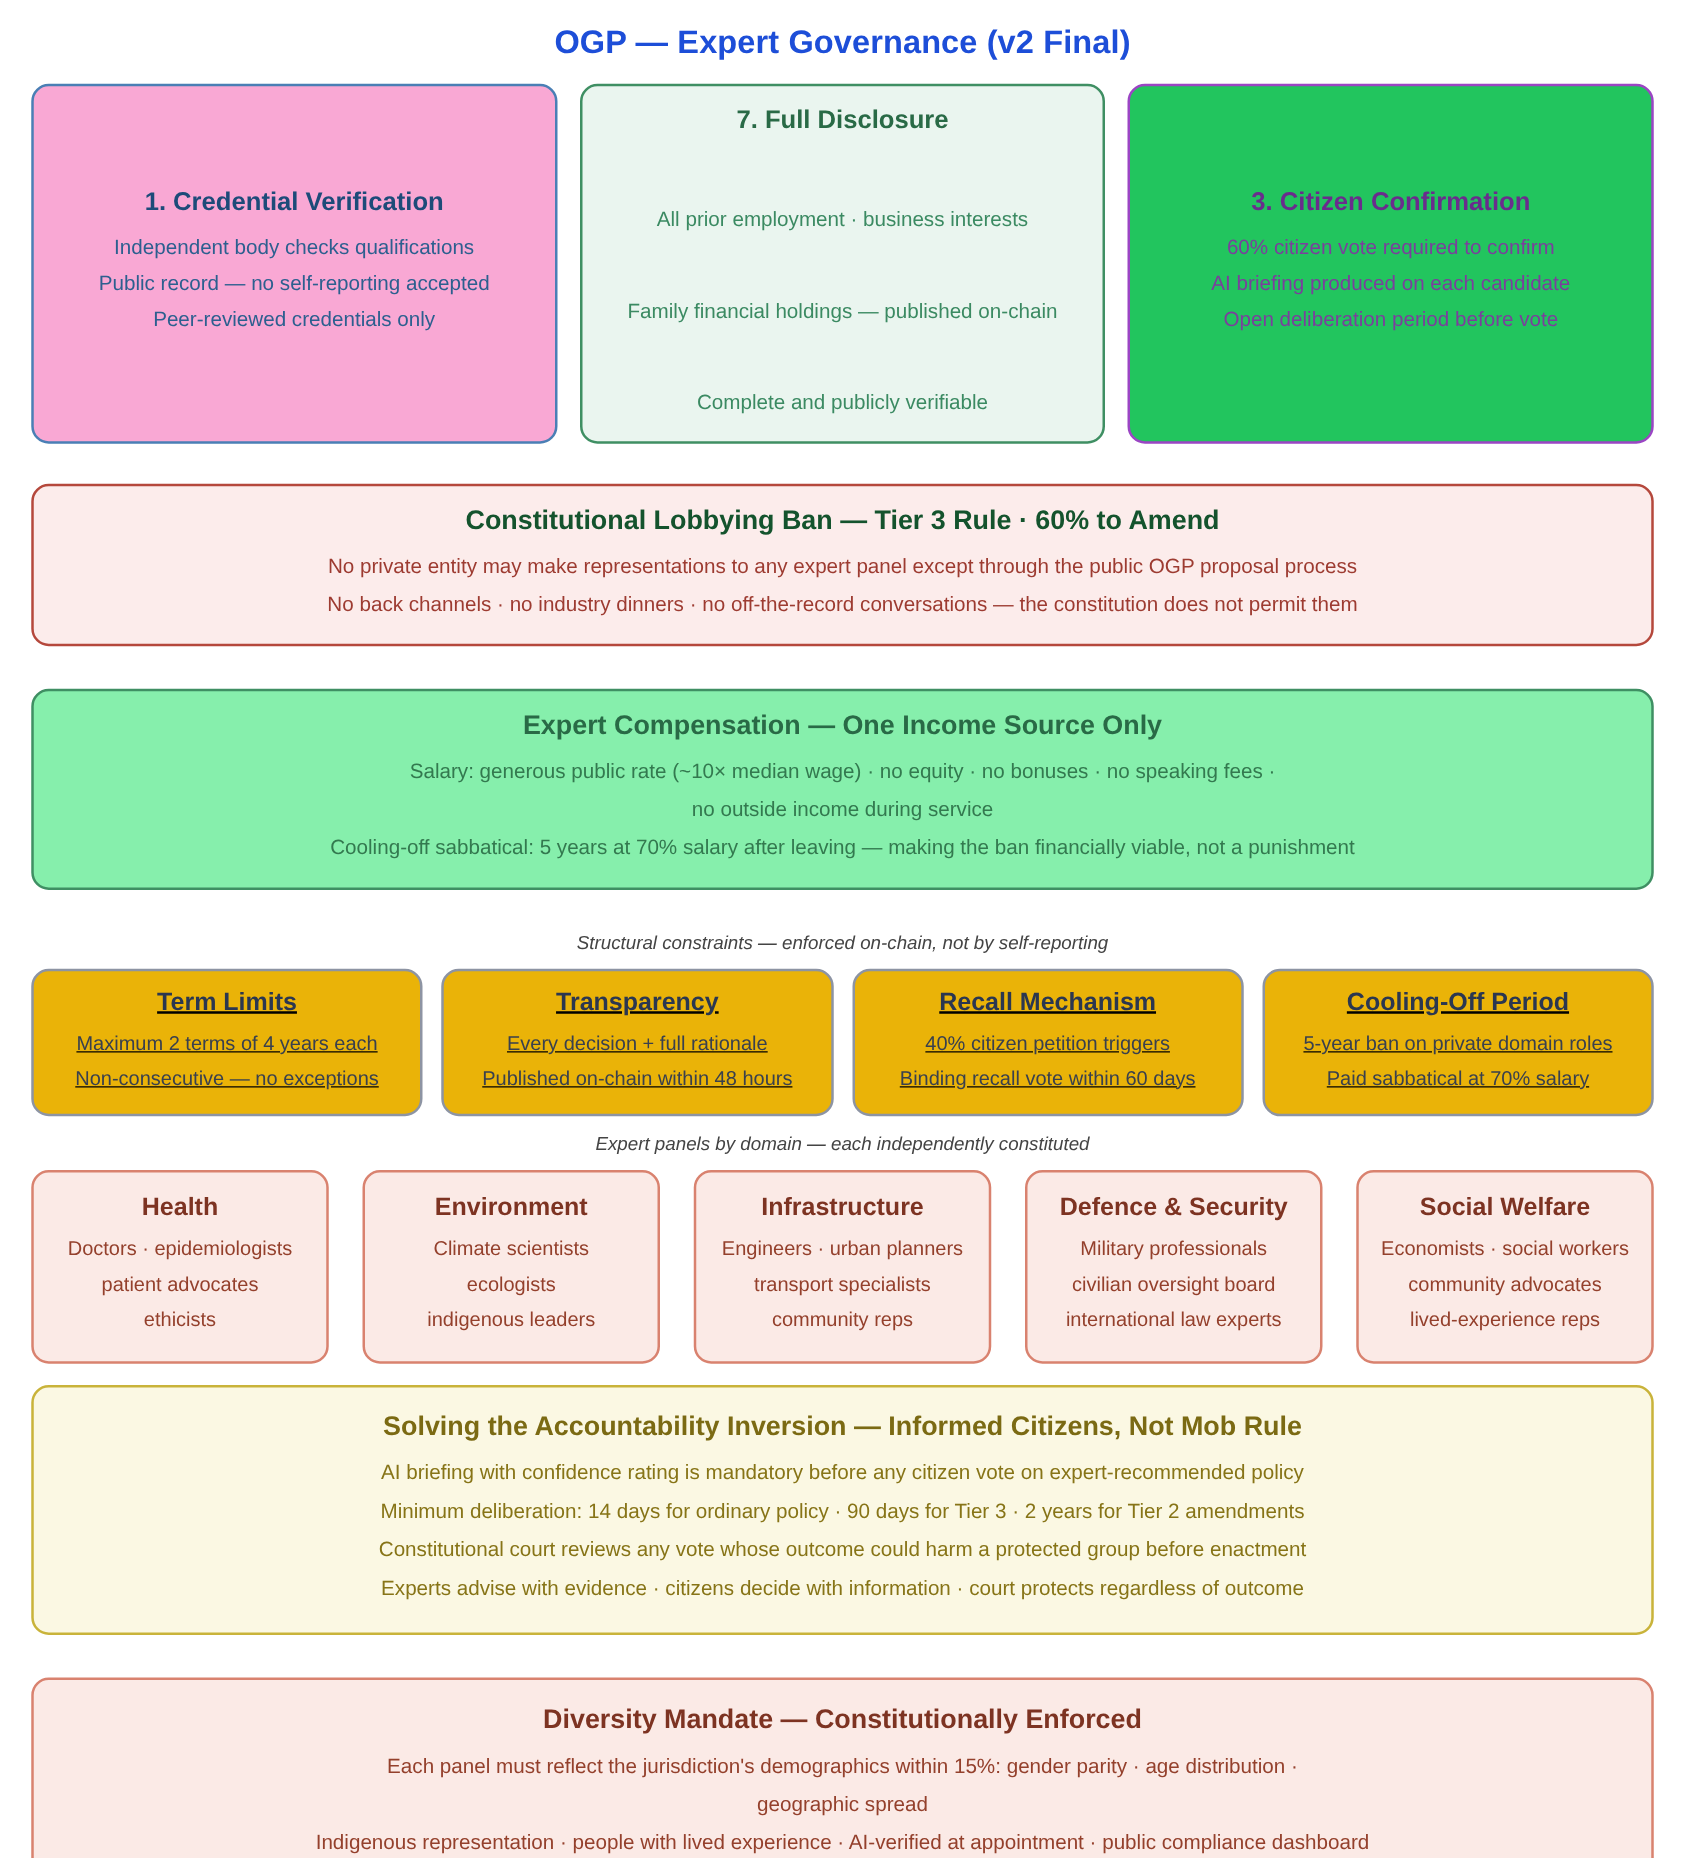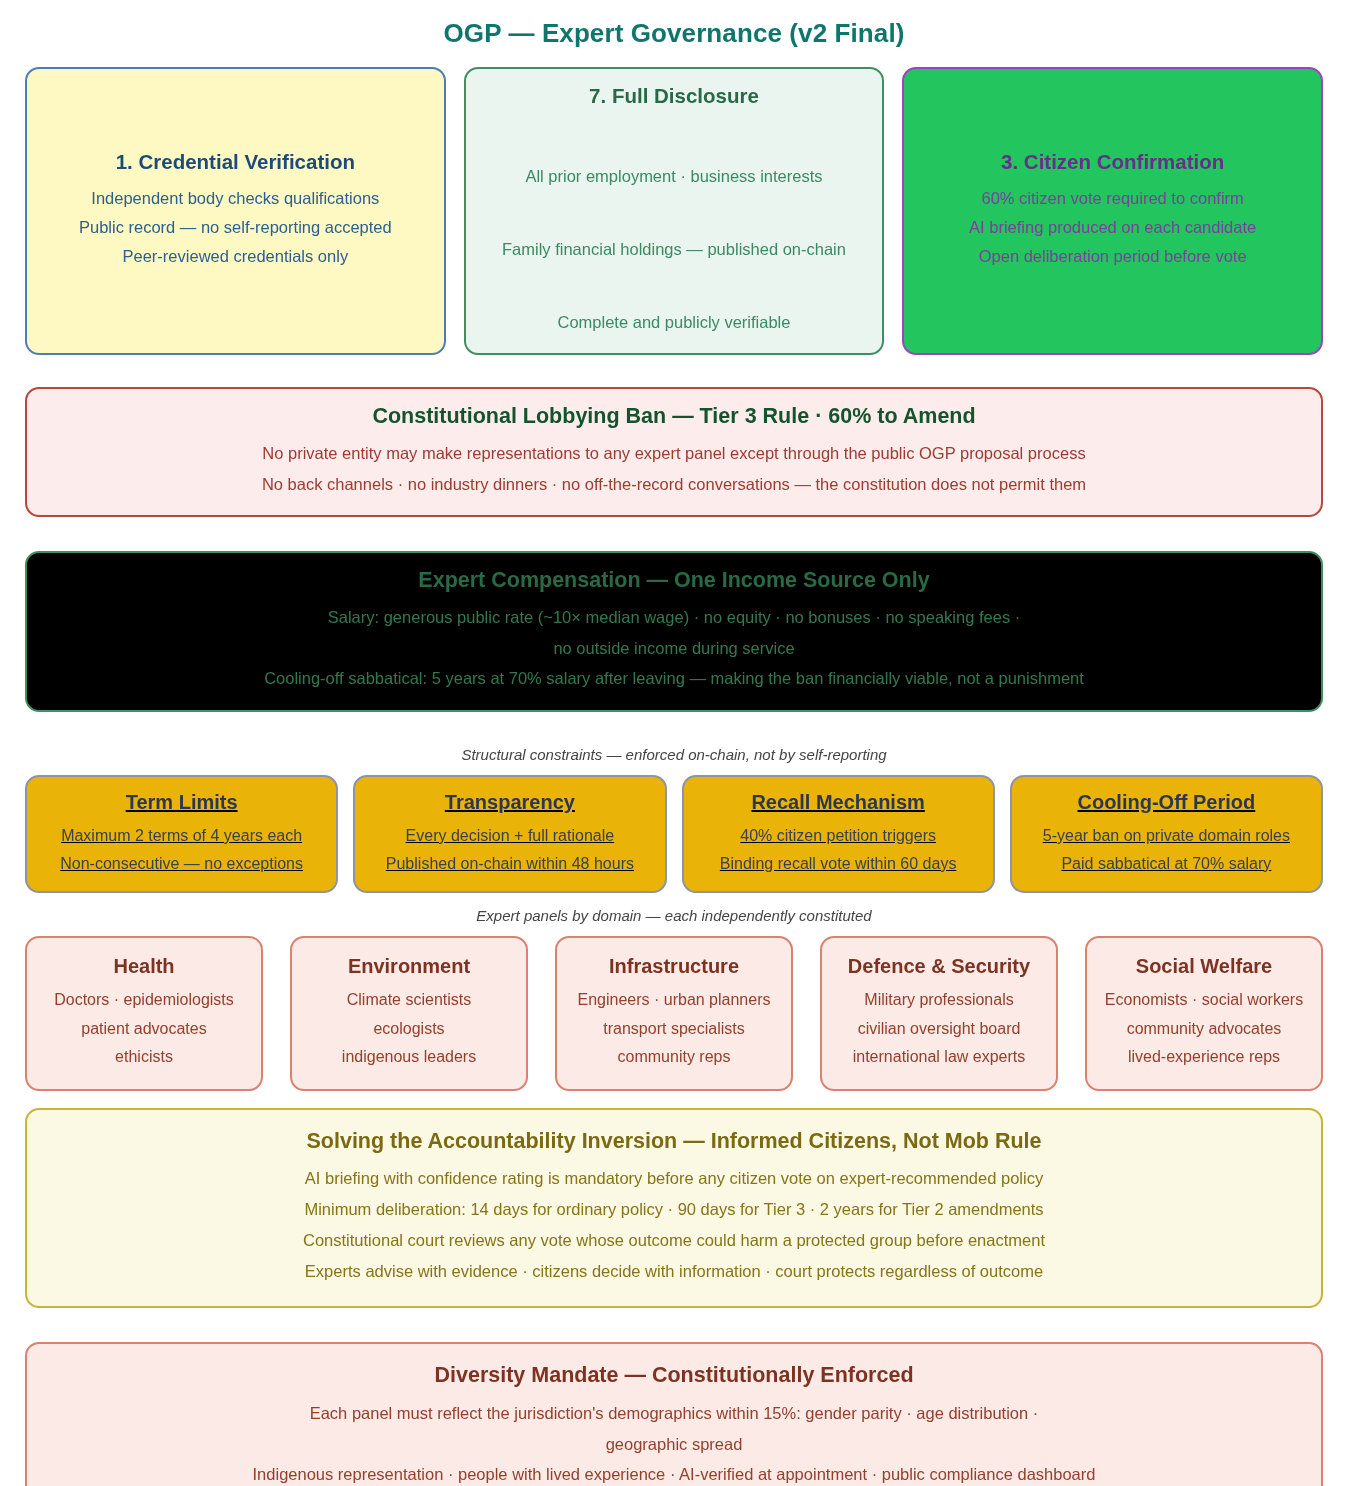--- a/index.html
+++ b/index.html
@@ -7,21 +7,21 @@
     width: 1348px;
     background: #ffffff;
     font-family: "Liberation Sans", sans-serif;
   }
   body { padding: 0 25px 0 25px; }
 
   .page-title {
     text-align: center;
     font-size: 26px;
     font-weight: bold;
-    color: #0f766e;
+    color: #1d4ed8;
     letter-spacing: 0.1px;
     padding-top: 18px;
     padding-bottom: 18px;
   }
 
   
   .card {
     border-radius: 14px;
     border-width: 2px;
     border-style: solid;
@@ -37,37 +37,37 @@
     line-height: 1.25;
     margin-bottom: 9px;
   }
   .card-line {
     font-size: 16.5px;
     line-height: 1.77;
     font-weight: normal;
   }
 
   
-  .c-blue   { border-color: #4a7fb5; background: #fef9c3; }
+  .c-blue   { border-color: #4a7fb5; background: #f9a8d4; }
   .c-blue   .card-title { color: #1d4b79; }
   .c-blue   .card-line  { color: #2c5f8f; }
 
   .c-green  { border-color: #3f8f63; background: #eaf5ef; }
   .c-green  .card-title { color: #296a46; }
   .c-green  .card-line  { color: #3b8a62; margin-top: 44px; }
 
   .c-purple { border-color: #9b45c4; background: #22c55e; }
   .c-purple .card-title { color: #6a2c8d; }
   .c-purple .card-line  { color: #7b3f9d; }
 
   .c-red    { border-color: #b5483c; background: #fceceb; }
   .c-red    .card-title { color: #14532d; }
   .c-red    .card-line  { color: #9d3b31; }
 
-  .c-greenbig { border-color: #3f8f63; background: #000000; }
+  .c-greenbig { border-color: #3f8f63; background: #86efac; }
   .c-greenbig .card-title { color: #296a46; }
   .c-greenbig .card-line  { color: #33794f; }
 
   .c-gray   { border-color: #8d94a3; background: #eab308; text-decoration: underline; }
   .c-gray   .card-title { color: #2b3750; }
   .c-gray   .card-line  { color: #39404e; }
 
   .c-salmon { border-color: #d9826f; background: #fbeae6; }
   .c-salmon .card-title { color: #7d3322; }
   .c-salmon .card-line  { color: #94402c; }

